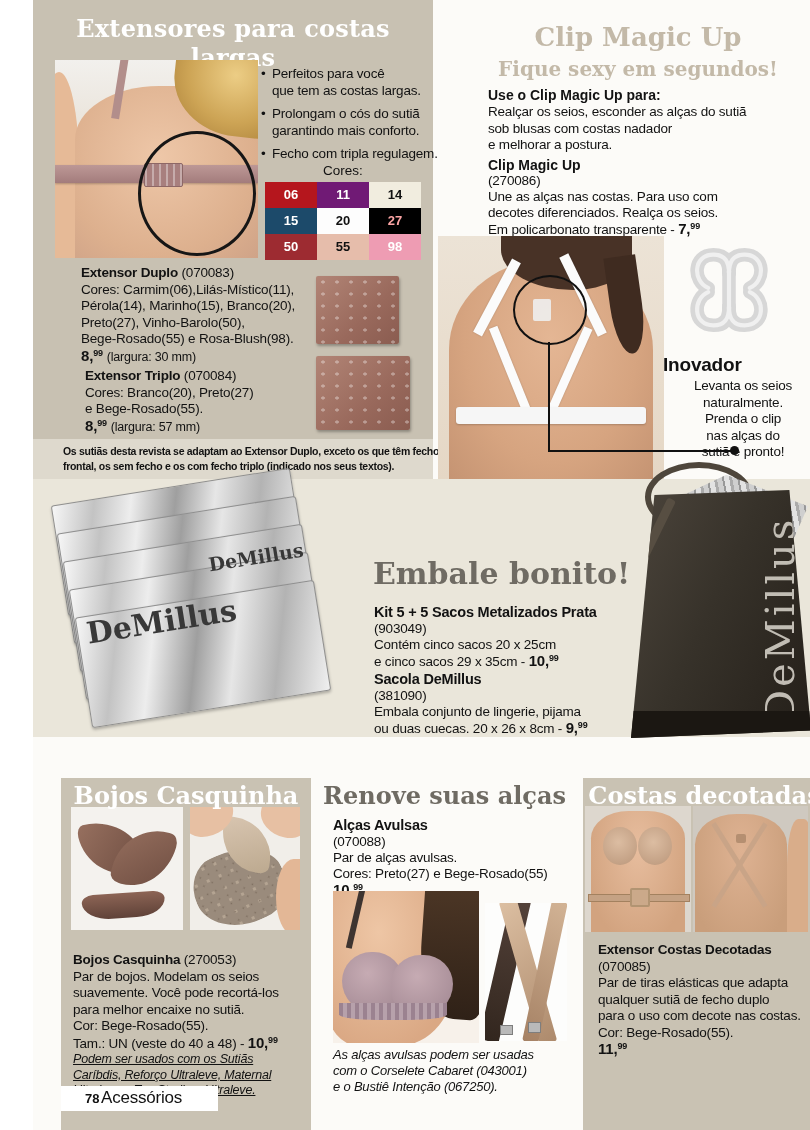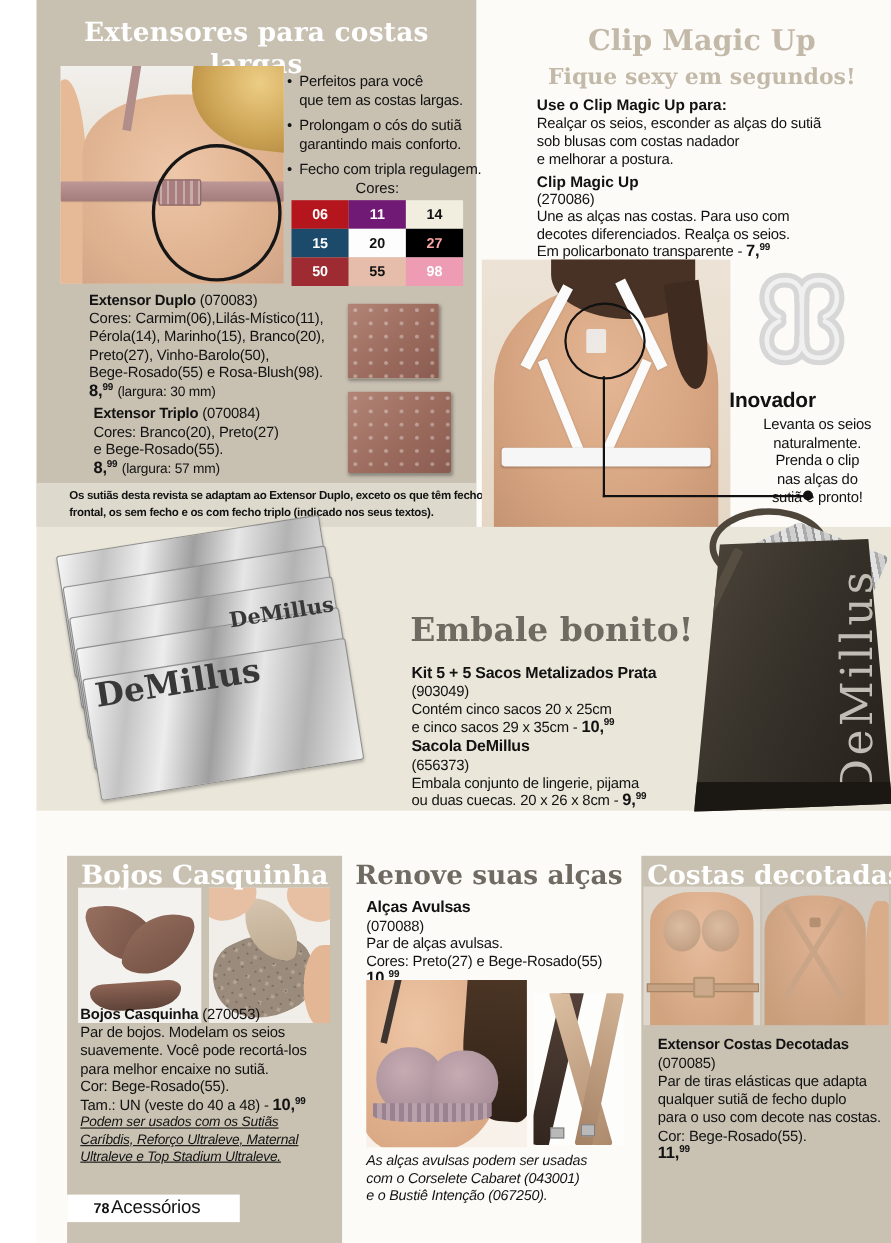--- a/index.html
+++ b/index.html
@@ -129,21 +129,21 @@
   .hand-l{left:-6%;top:-8%;width:46%;height:32%;border-radius:0 0 60% 40%;transform:rotate(-10deg);}
   .hand-r{right:-8%;top:-6%;width:44%;height:30%;border-radius:0 0 40% 60%;transform:rotate(12deg);}
   .bpad{position:absolute;left:28%;top:10%;width:46%;height:42%;
         background:linear-gradient(160deg,#d8c5b0 0%,#bca98f 100%);
         border-radius:15% 85% 20% 80%/20% 80% 15% 85%;transform:rotate(8deg);}
   .lace{position:absolute;left:4%;top:34%;width:84%;height:62%;transform:rotate(-24deg);
         background-color:#9a8b7c;
         background-image:radial-gradient(#7c6d5f 15%,transparent 16%),radial-gradient(#b4a492 20%,transparent 21%);
         background-size:9px 9px,13px 13px;border-radius:35% 65% 40% 60%/50% 50% 45% 55%;}
   .arm-r{position:absolute;right:-10%;top:42%;width:32%;height:62%;background:#e3b796;border-radius:50% 20% 0 50%;}
-  #bojos-text{left:40px;top:914px;}
+  #bojos-text{left:40px;top:952px;}
   #bojos-text .ital .ln{font-size:12.5px;font-style:italic;line-height:15.5px;text-decoration:underline;}
   
   #footer-strip{left:28px;top:1086px;width:157px;height:25px;background:#ffffff;z-index:4;}
   #footer-num{position:absolute;left:24px;top:5px;font-size:13px;font-weight:bold;}
   #footer-label{position:absolute;left:40px;top:2px;font-size:17px;letter-spacing:-0.2px;}
 
   
   #alcas-title{left:278px;top:781px;width:267px;text-align:center;font-size:24px;color:#6f6b63;}
   #alcas-block{left:300px;top:817px;}
   #aphoto1{left:300px;top:891px;width:146px;height:152px;background:#f7f1ea;}
@@ -336,21 +336,21 @@
 
   <div id="kit-block" class="abs lh16">
     <div class="pk-name">Kit 5 + 5 Sacos Metalizados Prata</div>
     <div class="ln">(903049)</div>
     <div class="ln">Contém cinco sacos 20 x 25cm</div>
     <div class="ln"><span>e cinco sacos 29 x 35cm - </span><span class="price">10,</span><sup class="cts">99</sup></div>
   </div>
 
   <div id="sacola-block" class="abs lh16">
     <div class="pk-name">Sacola DeMillus</div>
-    <div class="ln">(656373)</div>
+    <div class="ln">(381090)</div>
     <div class="ln">Embala conjunto de lingerie, pijama</div>
     <div class="ln"><span>ou duas cuecas. 20 x 26 x 8cm - </span><span class="price">9,</span><sup class="cts">99</sup></div>
   </div>
 
   <div id="dbag-rope" class="abs"></div>
   <div id="tissue" class="abs"></div>
   <div id="dbag" class="abs">
     <div id="dbag-strand"></div>
     <div id="dbag-brand">DeMillus</div>
     <div id="dbag-foot"></div>

